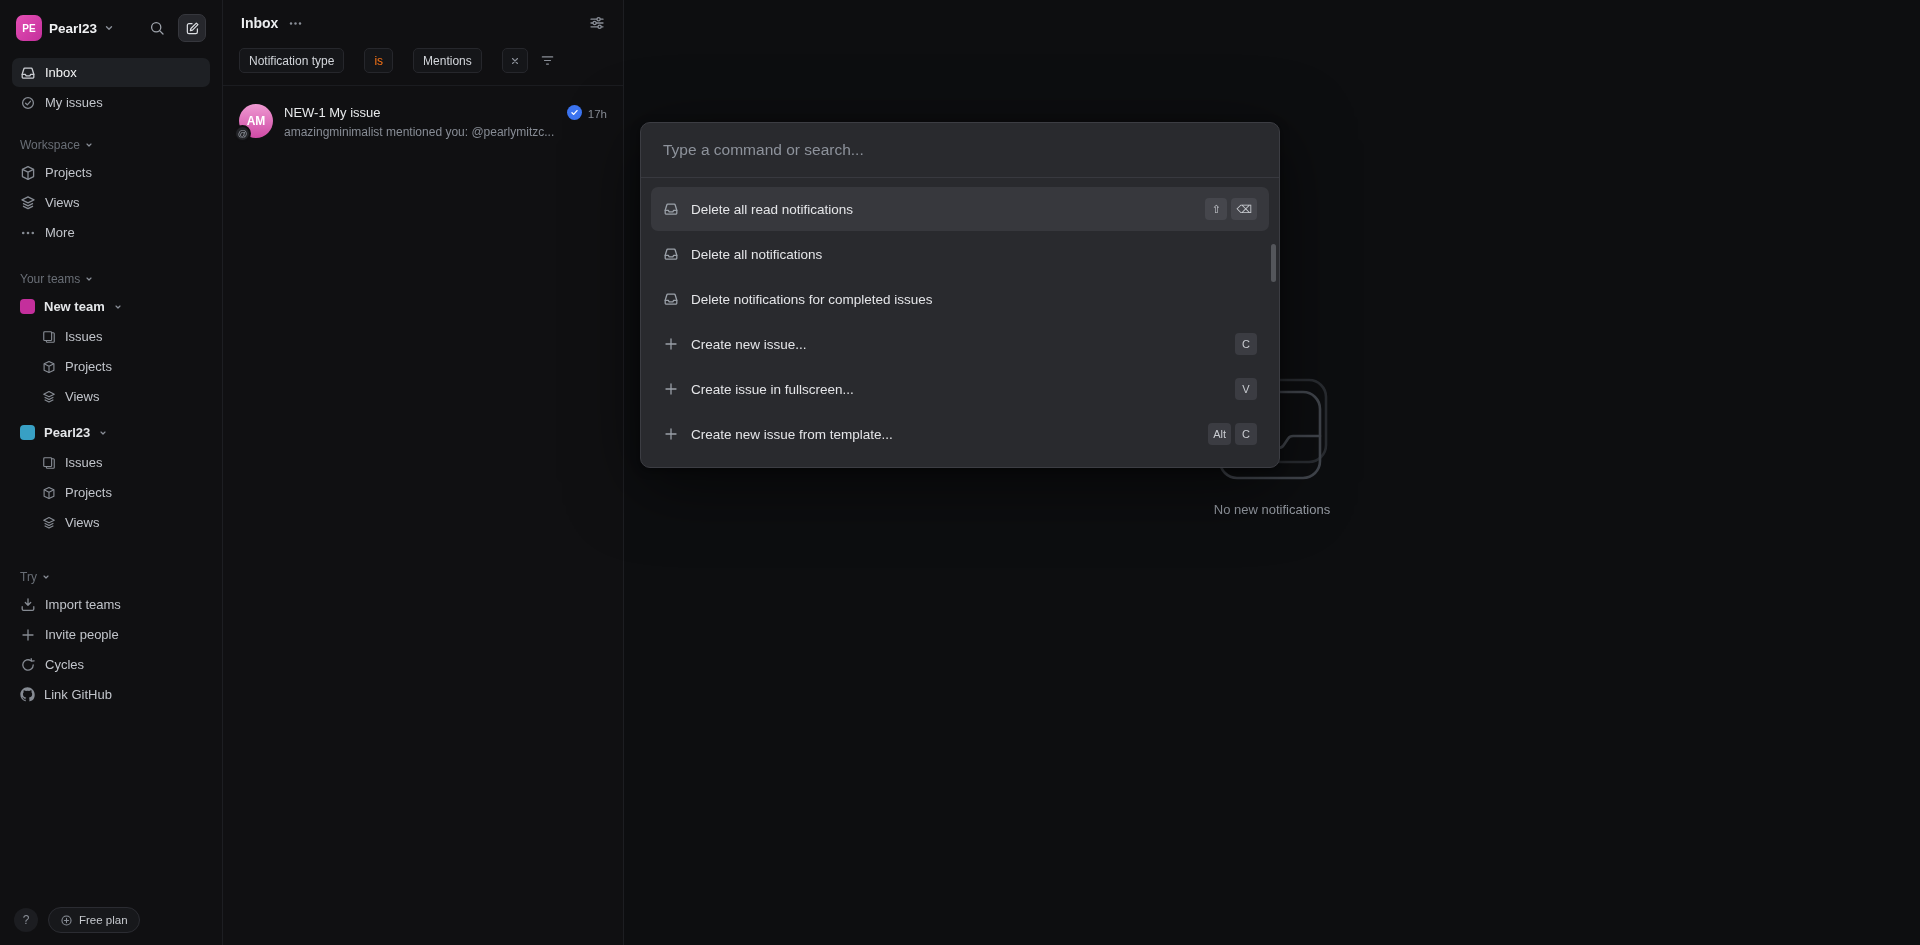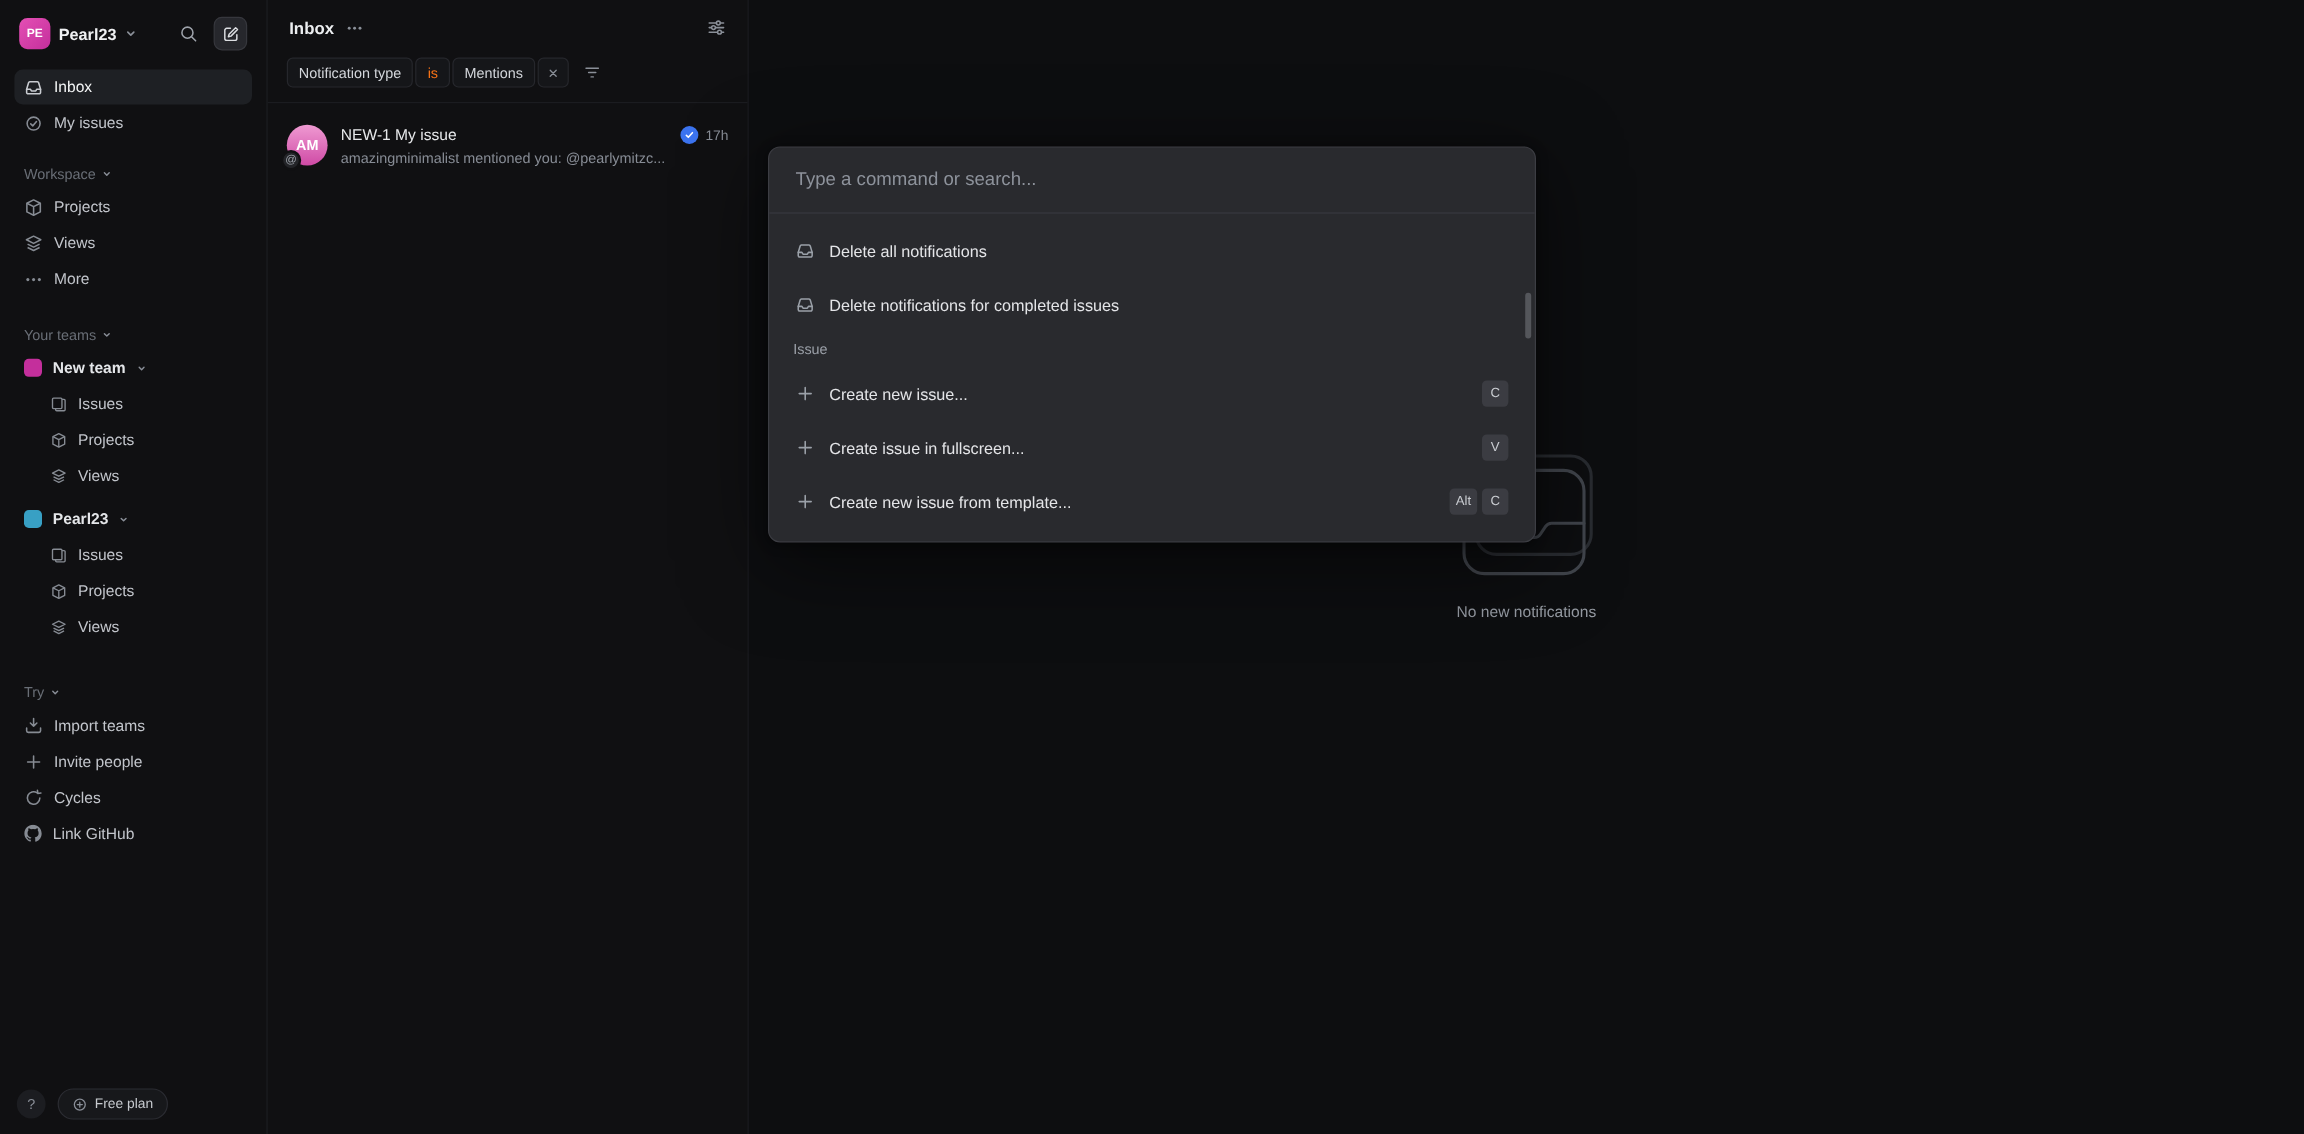--- a/index.html
+++ b/index.html
@@ -42,21 +42,21 @@
   .help-btn{width:24px;height:24px;border-radius:50%;background:#1c1d21;color:#8a8f98;font-size:12px;display:flex;align-items:center;justify-content:center;cursor:pointer}
   .plan-pill{height:26px;display:flex;align-items:center;gap:6px;padding:0 11px;border:1px solid #2b2c32;border-radius:14px;background:#17181b;color:#c6c9ce;font-size:11.5px;cursor:pointer}
   .plan-pill .pi{color:#8a8f98;display:flex}
 
   
   .inbox-panel{width:402px;flex:none;border-left:1px solid #1d1e22;border-right:1px solid #1d1e22;display:flex;flex-direction:column;background:#101012}
   .panel-header{height:46px;display:flex;align-items:center;gap:10px;padding:0 18px}
   .panel-title{font-size:14px;font-weight:700;color:#eceef0}
   .ph-icon{color:#8a8f98;display:flex;cursor:pointer}
   .filters{display:flex;align-items:center;padding:2px 16px 12px;border-bottom:1px solid #1b1c20}
-  .chip-group{display:flex;gap:2px;align-items:center}
+  .chip-group{display:flex;gap:20px;align-items:center}
   .chip{height:25px;display:flex;align-items:center;padding:0 9px;background:#151619;border:1px solid #26272c;border-radius:5px;color:#d3d6db;font-size:12px;cursor:pointer;white-space:nowrap}
   .chip.op{color:#f97316}
   .chip.close{color:#8a8f98;padding:0 7px}
   .filter-funnel{margin-left:12px;color:#8a8f98;display:flex;cursor:pointer}
   .notif-list{padding-top:8px}
   .notif{display:flex;gap:11px;padding:10px 16px;align-items:flex-start;cursor:pointer}
   .avatar-wrap{position:relative;width:34px;height:34px;flex:none}
   .avatar{width:34px;height:34px;border-radius:50%;background:linear-gradient(180deg,#ef9ad2,var(--avatar-pink,#cf4aa5));display:flex;align-items:center;justify-content:center;font-size:12px;font-weight:700;color:#fff}
   .at-badge{position:absolute;left:-5px;bottom:-4px;width:17px;height:17px;border-radius:50%;background:#232428;border:2px solid #101012;color:#9ba0a8;font-size:9.5px;display:flex;align-items:center;justify-content:center}
   .notif-main{flex:1;min-width:0;padding-top:1px}
@@ -407,42 +407,54 @@
   </div>
 </div>
 
 <div class="palette">
   <div class="palette-input-row">
     <input class="palette-input" type="text" placeholder="Type a command or search..." style="">
   </div>
   <div class="palette-body">
 
 
-
-    <div class="cmd-row">
+    <div class="cmd-row selected">
       <span class="ci">
         <svg width="16" height="16" viewBox="0 0 16 16" fill="none" stroke="currentColor" stroke-width="1.3" stroke-linecap="round" stroke-linejoin="round">
             <path d="M2.2 9.3 3.8 4a1.1 1.1 0 0 1 1-.8h6.4a1.1 1.1 0 0 1 1 .8l1.6 5.3V12a1.2 1.2 0 0 1-1.2 1.2H3.4A1.2 1.2 0 0 1 2.2 12Z"></path>
             <path d="M2.2 9.3h3.1l.9 1.5h3.6l.9-1.5h3.1"></path>
           </svg>
       </span>
-      <span>Delete all notifications</span>
+      <span>Delete all read notifications</span>
+      <span class="cmd-keys">
+        <span class="key">⇧</span>
+        <span class="key">⌫</span>
+      </span>
     </div>
 
     <div class="cmd-row">
       <span class="ci">
         <svg width="16" height="16" viewBox="0 0 16 16" fill="none" stroke="currentColor" stroke-width="1.3" stroke-linecap="round" stroke-linejoin="round">
             <path d="M2.2 9.3 3.8 4a1.1 1.1 0 0 1 1-.8h6.4a1.1 1.1 0 0 1 1 .8l1.6 5.3V12a1.2 1.2 0 0 1-1.2 1.2H3.4A1.2 1.2 0 0 1 2.2 12Z"></path>
             <path d="M2.2 9.3h3.1l.9 1.5h3.6l.9-1.5h3.1"></path>
           </svg>
       </span>
+      <span>Delete all notifications</span>
+    </div>
+
+    <div class="cmd-row">
+      <span class="ci">
+        <svg width="16" height="16" viewBox="0 0 16 16" fill="none" stroke="currentColor" stroke-width="1.3" stroke-linecap="round" stroke-linejoin="round">
+            <path d="M2.2 9.3 3.8 4a1.1 1.1 0 0 1 1-.8h6.4a1.1 1.1 0 0 1 1 .8l1.6 5.3V12a1.2 1.2 0 0 1-1.2 1.2H3.4A1.2 1.2 0 0 1 2.2 12Z"></path>
+            <path d="M2.2 9.3h3.1l.9 1.5h3.6l.9-1.5h3.1"></path>
+          </svg>
+      </span>
       <span>Delete notifications for completed issues</span>
     </div>
 
-    <div class="group-label">Issue</div>
 
     <div class="cmd-row">
       <span class="ci">
         <svg width="16" height="16" viewBox="0 0 16 16" fill="none" stroke="currentColor" stroke-width="1.3" stroke-linecap="round">
             <path d="M8 3v10M3 8h10"></path>
           </svg>
       </span>
       <span>Create new issue...</span>
       <span class="cmd-keys">
         <span class="key">C</span>

